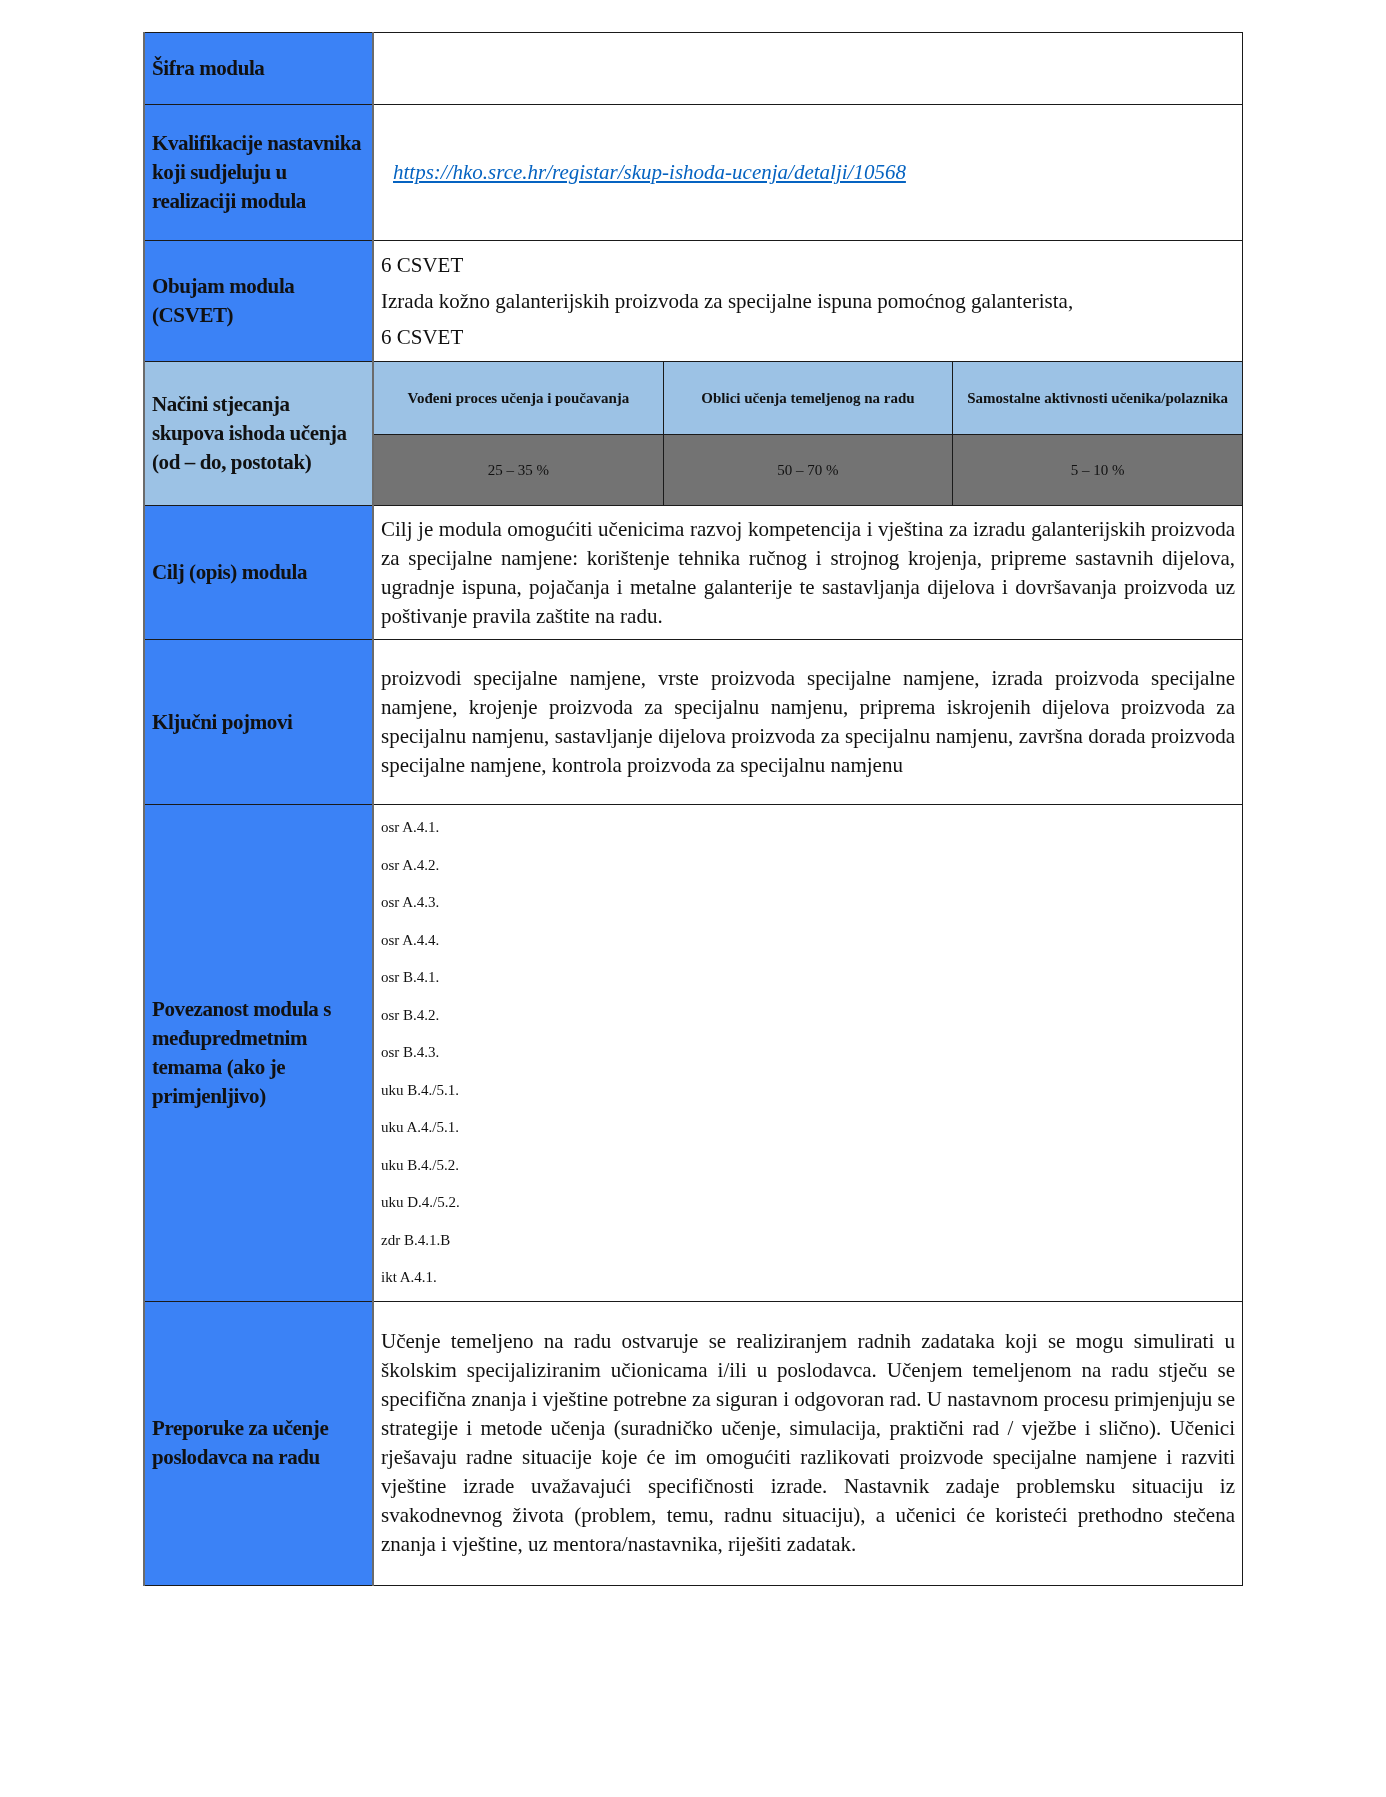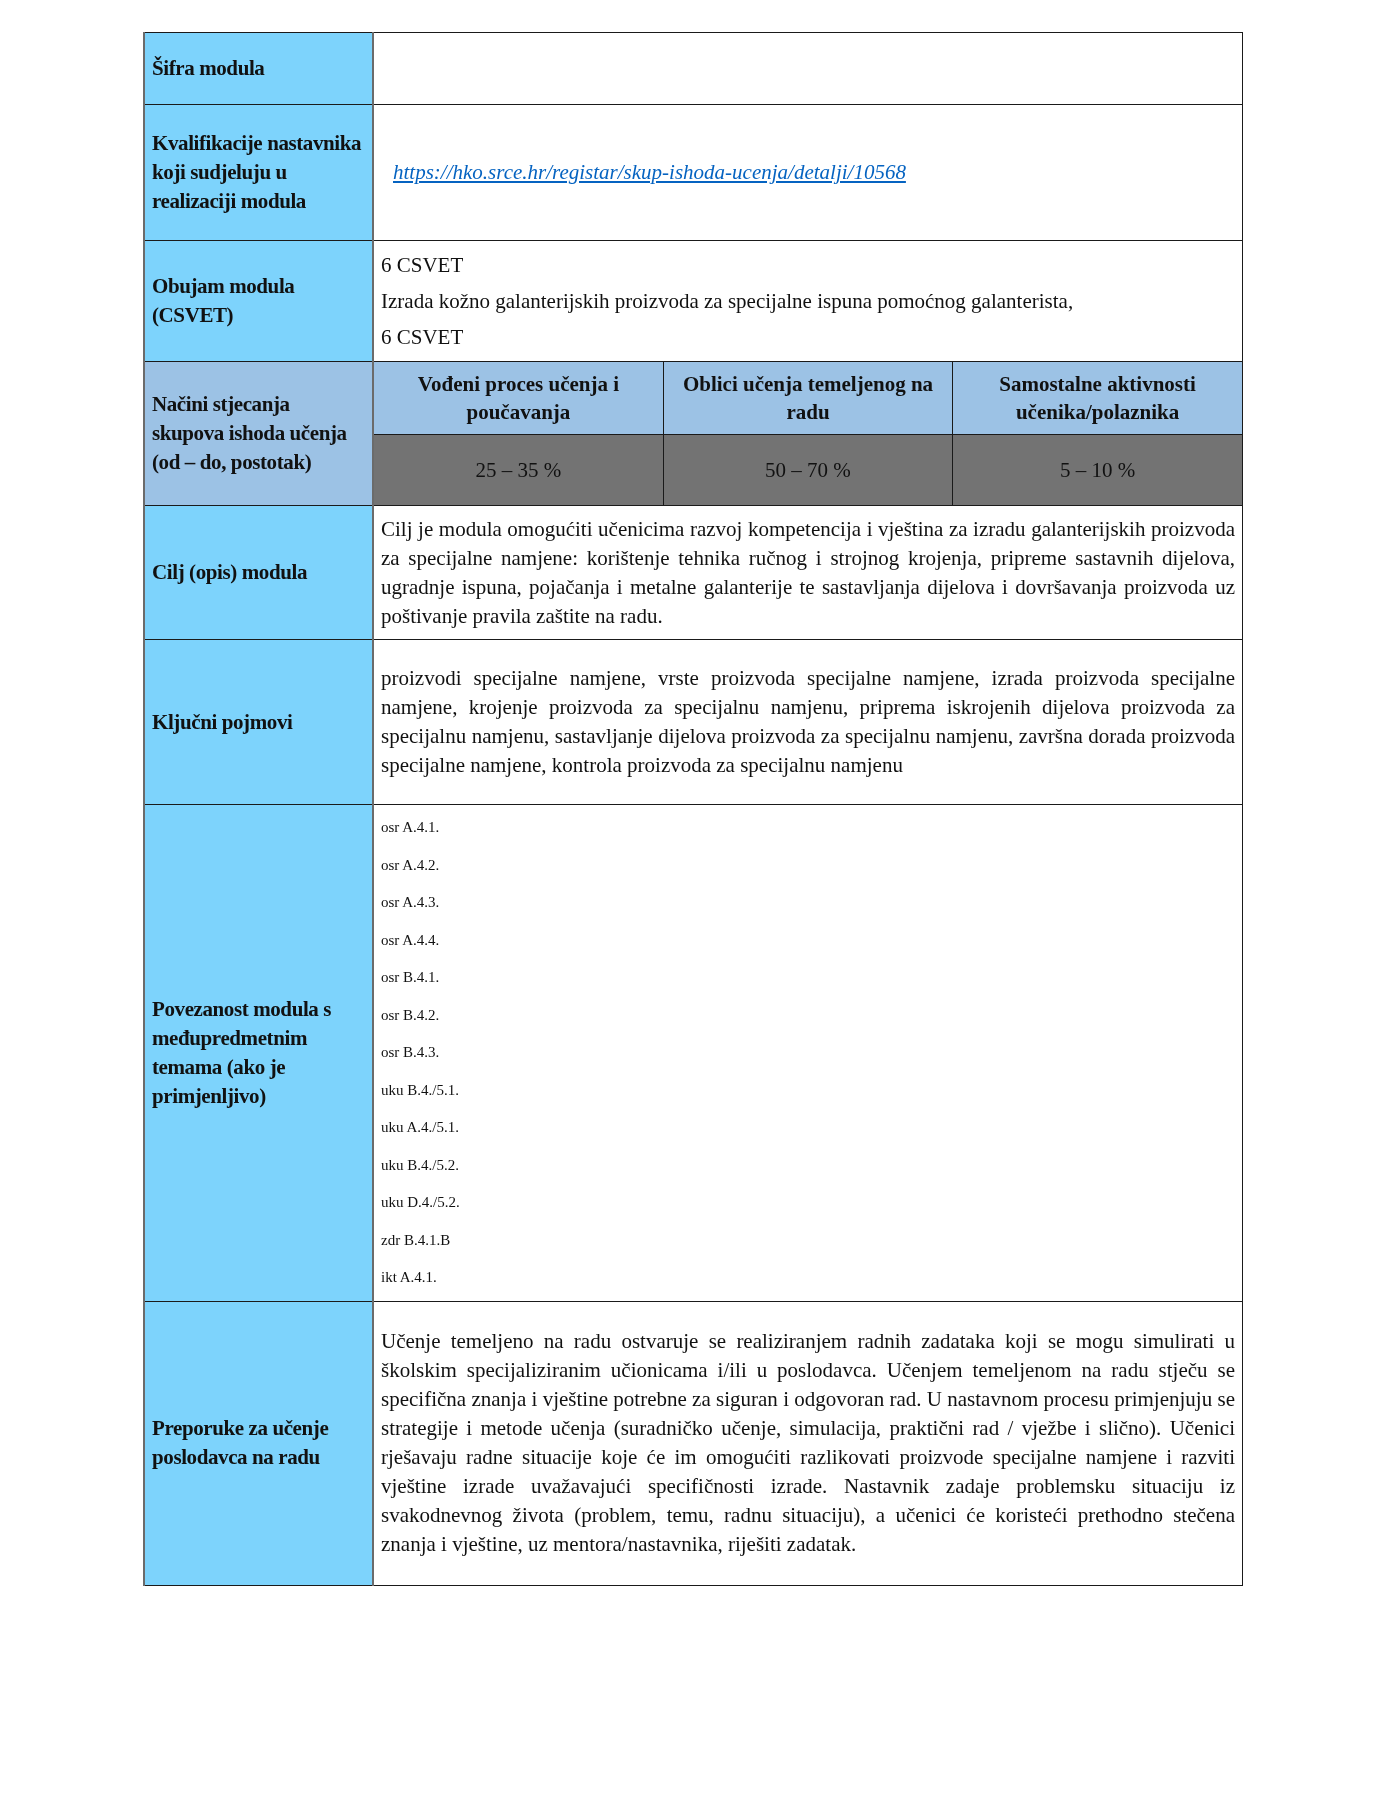--- a/index.html
+++ b/index.html
@@ -1,29 +1,29 @@
 <!DOCTYPE html>
 <html><head>
   <meta charset="utf-8">
   <style>
     html, body { margin: 0; padding: 0; background: #ffffff; }
     body { width: 1386px; height: 1797px; position: relative; font-family: "DejaVu Serif", "Liberation Serif", serif; color: #111; }
     .page { position: absolute; left: 0; top: 0; width: 1386px; height: 1797px; }
     table.mod { position: absolute; left: 143px; top: 32px; width: 1100px; border-collapse: collapse; table-layout: fixed; }
     table.mod > tbody > tr > td { border: 1.5px solid #1a1a1a; vertical-align: middle; padding: 0; }
     table.mod > tbody > tr > td.lbl { border-left: 2px solid #6b6b6b; border-right: 2px solid #6b6b6b; }
-    td.lbl { width: 213px; background: #7dd3fc; font-weight: bold; font-size: 21px; line-height: 29px; padding: 4px 7px !important; letter-spacing: -0.4px; font-family: "Liberation Serif", "DejaVu Serif", serif; }
+    td.lbl { width: 213px; background: #3b82f6; font-weight: bold; font-size: 21px; line-height: 29px; padding: 4px 7px !important; letter-spacing: -0.4px; font-family: "Liberation Serif", "DejaVu Serif", serif; }
     td.lbl.dark { background: #9CC2E5; }
     td.val { font-size: 21px; line-height: 29px; padding: 4px 7px !important; font-family: "Liberation Serif", "DejaVu Serif", serif; }
     .title-val { font-weight: bold; font-size: 21px; padding-left: 12px !important; letter-spacing: -0.2px; }
     .link { color: #0563C1; text-decoration: underline; font-style: italic; padding-left: 12px; display: inline-block; }
     .obujam-line { display: block; line-height: 36px; }
     .justify { text-align: justify; }
     .sub { width: 100%; border-collapse: collapse; table-layout: fixed; height: 100%; }
-    .sub td { text-align: center; font-size: 21px; line-height: 28px; border-left: 1.5px solid #1a1a1a; font-family: "Liberation Serif", "DejaVu Serif", serif; }
+    .sub td { text-align: center; font-size: 15px; line-height: 28px; border-left: 1.5px solid #1a1a1a; font-family: "Liberation Serif", "DejaVu Serif", serif; }
     .sub td:first-child { border-left: none; }
     .sub tr.sh td { background: #9CC2E5; font-weight: bold; height: 72px; border-bottom: 1.5px solid #1a1a1a; padding: 0 6px; }
     .sub tr.sv td { height: 68px; background: #737373; }
     td.subcell { padding: 0 !important; }
     .list-item { display: block; line-height: 37.5px; font-size: 15px; }
   </style>
 </head>
 <body>
 
 <div class="page">

